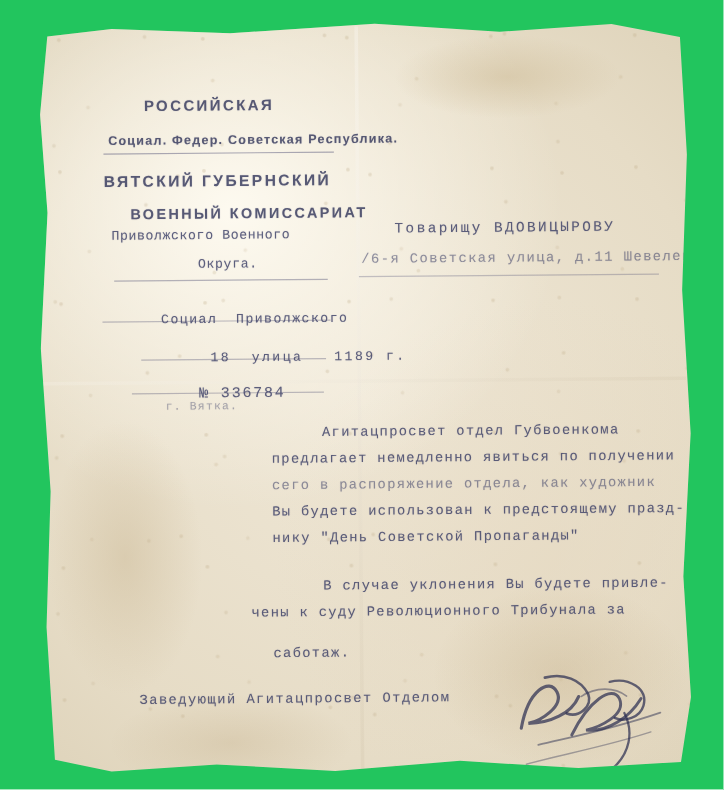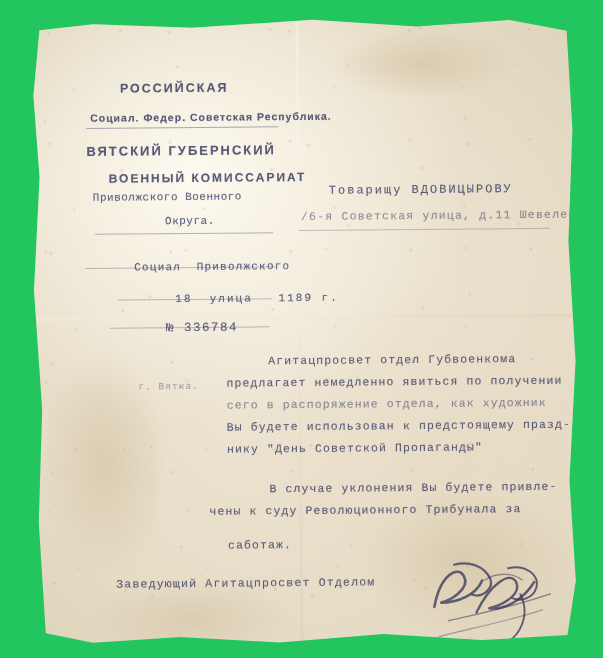--- a/index.html
+++ b/index.html
@@ -95,21 +95,21 @@
     text-shadow: 0 0 1px rgba(60,60,110,0.35);
   }
   .hdr {
     color: #2f3358;
     font-family: "Liberation Sans", sans-serif;
     font-weight: bold;
     letter-spacing: 2px;
     opacity: .80;
   }
   .faint { opacity: .55; }
-  .fainter { opacity: .42; margin-top: 48px; }
+  .fainter { opacity: .42; }
 
   
   #h-rossiyskaya { left: 92px;  top: 62px;  font-size: 12.5px; }
   #h-sfsr        { left: 62px;  top: 92px;  font-size: 10.5px; letter-spacing: 1px; }
   #h-sfsr-rule   { position:absolute; left: 58px; top: 108px; width: 192px; height: 1px;
                    background: #4a4a70; opacity: .45; }
   #h-vyatsky     { left: 58px;  top: 124px; font-size: 13px; }
   #h-voenkom     { left: 80px;  top: 152px; font-size: 12px; }
   #h-privolzh    { left: 64px;  top: 172px; font-size: 11px; letter-spacing: .5px;
                    font-family: "Liberation Mono", monospace; font-weight: normal; }

